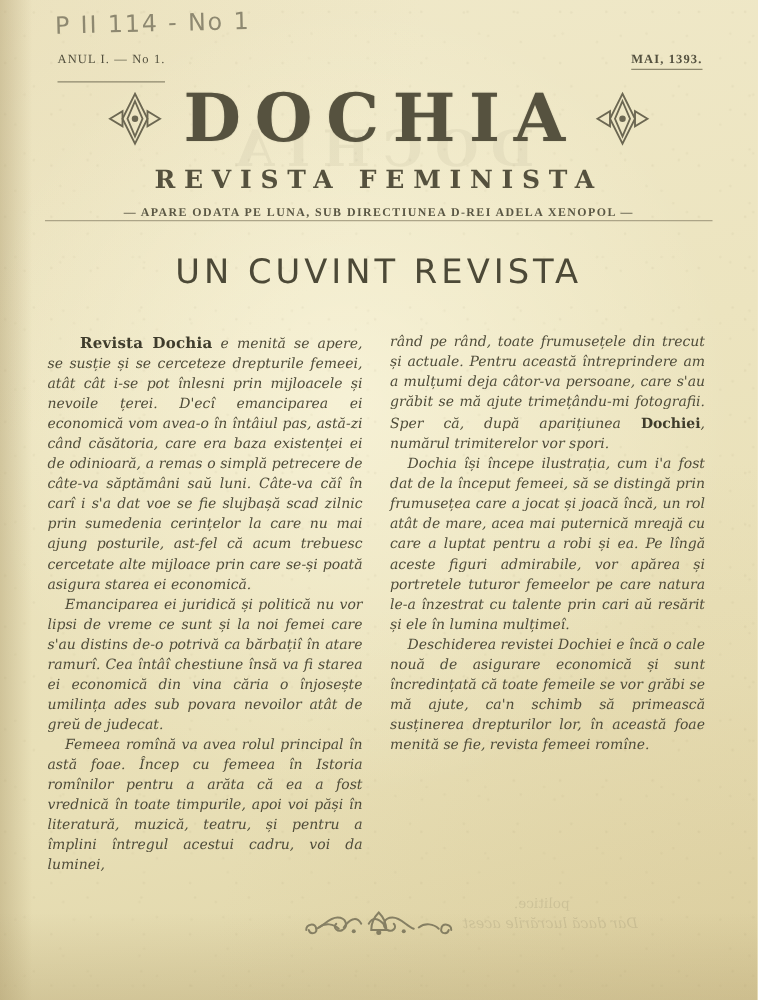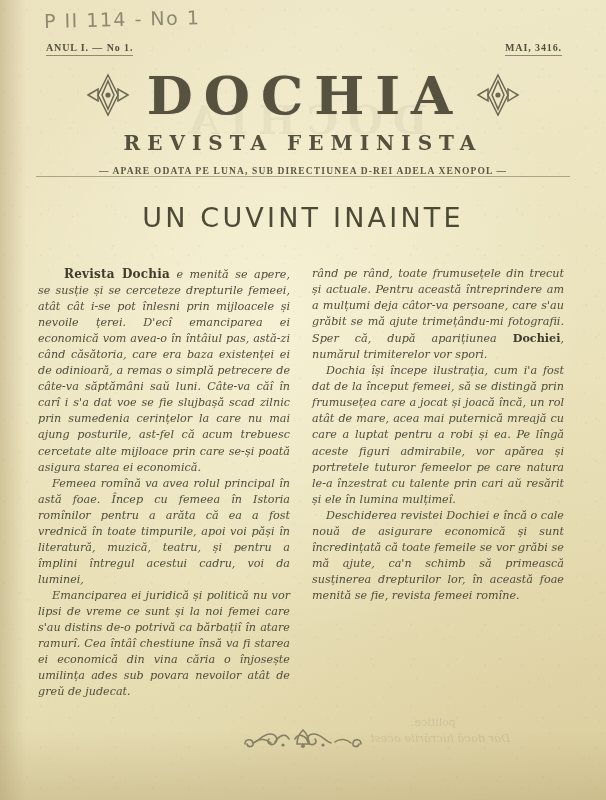--- a/index.html
+++ b/index.html
@@ -43,23 +43,23 @@
     position:absolute;left:44px;top:8px;
     font-family:"DejaVu Sans", sans-serif;font-size:19px;letter-spacing:1.5px;
     color:#6a6652;opacity:.72;transform:rotate(-1.4deg);
     white-space:nowrap;
   }
 
   
   .issueline{position:absolute;top:42px;left:0;width:100%;height:18px;}
   .issue-left{
     position:absolute;left:46px;top:0;
-    font-family:"Liberation Serif", serif;font-weight:bold;
+    font-family:"Liberation Serif", serif;font-weight:normal;
     font-size:10px;letter-spacing:.9px;color:#53503e;
-    border-bottom:1px solid #8d886e;padding-bottom:2px;
+    border-bottom:1px solid #8d886e;padding-bottom:12px;
   }
   .issue-right{
     position:absolute;right:44px;top:0;
     font-family:"Liberation Serif", serif;font-weight:bold;
     font-size:10px;letter-spacing:.9px;color:#53503e;
     border-bottom:1px solid #8d886e;padding-bottom:2px;
   }
 
   
   #masthead{position:absolute;top:68px;left:0;width:100%;text-align:center;}
@@ -153,21 +153,21 @@
   <div id="grain"></div>
   <div id="edgeL"></div>
   <div id="edgeB"></div>
 
   <div id="st-mast">DOCHIA</div>
 
   <div id="hand">P II 114 - No 1</div>
 
   <div class="issueline">
     <div class="issue-left">ANUL I. — No 1.</div>
-    <div class="issue-right">MAI, 3416.</div>
+    <div class="issue-right">MAI, 1393.</div>
   </div>
 
   <div id="masthead">
     <div class="title-row">
 
       <span class="fleuron">
         <svg viewBox="0 0 46 46" width="46" height="46" aria-hidden="true">
           <g fill="none" stroke="#56523f" stroke-width="1.5">
             <path d="M23 3 L33 23 L23 43 L13 23 Z"></path>
             <path d="M23 9 L29 23 L23 37 L17 23 Z"></path>
@@ -193,30 +193,30 @@
       </span>
 
     </div>
 
     <div class="mast-sub">REVISTA FEMINISTA</div>
     <div class="mast-tag">— APARE ODATA PE LUNA, SUB DIRECTIUNEA D-REI ADELA XENOPOL —</div>
   </div>
 
   <div id="rule"></div>
 
-  <div id="headline">UN CUVINT INAINTE</div>
+  <div id="headline">UN CUVINT REVISTA</div>
 
   <div id="cols">
 
     <div class="col">
       <p class="first">
         <span class="lead">Revista Dochia</span><span> e menită se apere, se susție și se cerceteze drepturile femeei, atât cât i-se pot înlesni prin mijloacele și nevoile țerei. D'ecî emanciparea ei economică vom avea-o în întâiul pas, astă-zi când căsătoria, care era baza existenței ei de odinioară, a remas o simplă petrecere de câte-va săptămâni saŭ luni. Câte-va căî în carî i s'a dat voe se fie slujbașă scad zilnic prin sumedenia cerințelor la care nu mai ajung posturile, ast-fel că acum trebuesc cercetate alte mijloace prin care se-și poată asigura starea ei economică.</span>
       </p>
+      <p>Emanciparea ei juridică și politică nu vor lipsi de vreme ce sunt și la noi femei care s'au distins de-o potrivă ca bărbațiî în atare ramurî. Cea întâî chestiune însă va fi starea ei economică din vina căria o înjosește umilința ades sub povara nevoilor atât de greŭ de judecat.</p>
       <p>Femeea romînă va avea rolul principal în astă foae. Încep cu femeea în Istoria romînilor pentru a arăta că ea a fost vrednică în toate timpurile, apoi voi păși în literatură, muzică, teatru, și pentru a împlini întregul acestui cadru, voi da luminei,</p>
-      <p>Emanciparea ei juridică și politică nu vor lipsi de vreme ce sunt și la noi femei care s'au distins de-o potrivă ca bărbațiî în atare ramurî. Cea întâî chestiune însă va fi starea ei economică din vina căria o înjosește umilința ades sub povara nevoilor atât de greŭ de judecat.</p>
     </div>
 
     <div class="col">
       <p style="text-indent:0"><span>rând pe rând, toate frumusețele din trecut și actuale. Pentru această întreprindere am a mulțumi deja câtor-va persoane, care s'au grăbit se mă ajute trimețându-mi fotografii. Sper că, după aparițiunea </span><span class="bold">Dochiei</span><span>, numărul trimiterelor vor spori.</span></p>
       <p>Dochia își începe ilustrația, cum i'a fost dat de la început femeei, să se distingă prin frumusețea care a jocat și joacă încă, un rol atât de mare, acea mai puternică mreajă cu care a luptat pentru a robi și ea. Pe lîngă aceste figuri admirabile, vor apărea și portretele tuturor femeelor pe care natura le-a înzestrat cu talente prin cari aŭ resărit și ele în lumina mulțimeî.</p>
       <p>Deschiderea revistei Dochiei e încă o cale nouă de asigurare economică și sunt încredințată că toate femeile se vor grăbi se mă ajute, ca'n schimb să primească susținerea drepturilor lor, în această foae menită se fie, revista femeei romîne.</p>
     </div>
 
   </div>
 

